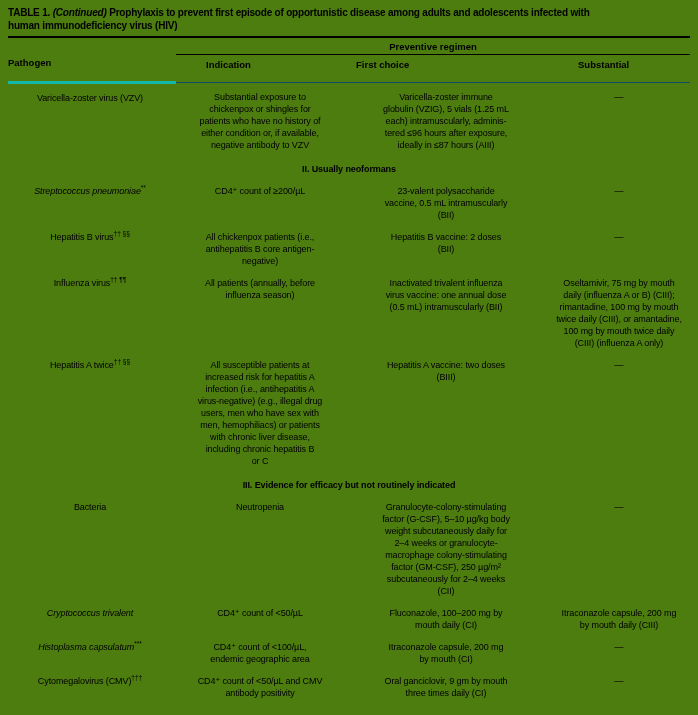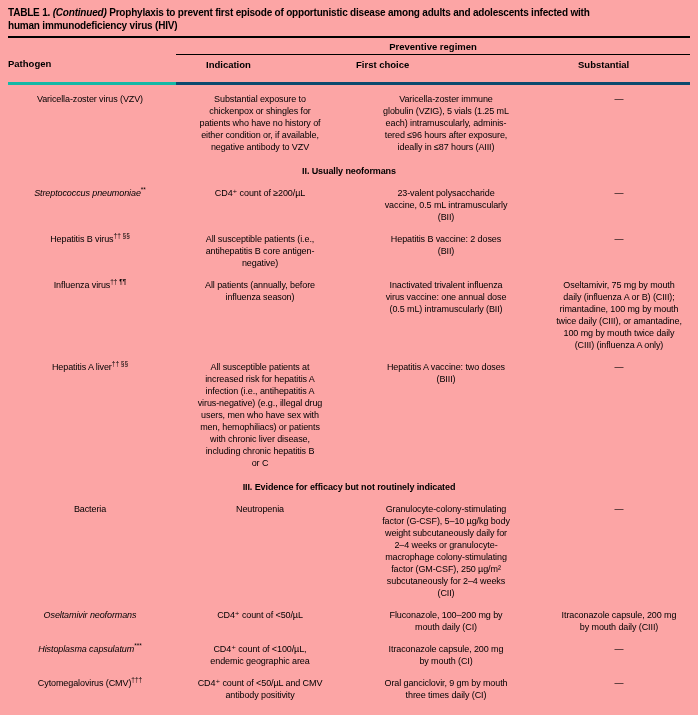--- a/index.html
+++ b/index.html
@@ -6,21 +6,21 @@
     margin: 0;
     padding: 0;
     background: #ffffff;
   }
   .page {
     position: relative;
     width: 698px;
     height: 715px;
     box-sizing: border-box;
     padding: 6px 8px 0 8px;
-    background: #fca5a5;
+    background: #4d7c0f;
     color: #000000;
     font-family: "Liberation Sans", "DejaVu Sans", sans-serif;
     overflow: hidden;
   }
   .title {
     font-size: 10px;
     font-weight: bold;
     line-height: 13px;
     letter-spacing: -0.2px;
   }
@@ -46,21 +46,21 @@
     vertical-align: bottom;
     margin-top: 24px;
   }
   th.h-group {
     text-align: center;
     vertical-align: top;
     border-bottom: 1px solid #000;
     padding: 3px 0 2px 0;
   }
   th.h-pathogen { padding-bottom: 13px; border-bottom: 3px solid #14b8a6; }
-  tr.h-row2 th { padding-top: 4px; padding-bottom: 12px; border-bottom: 3px solid #0c4a6e; }
+  tr.h-row2 th { padding-top: 4px; padding-bottom: 12px; border-bottom: 1px solid #0c4a6e; }
   th.h-indication { padding-left: 30px; }
   th.h-first { padding-left: 8px; }
   th.h-alt { padding-left: 30px; }
   td {
     vertical-align: top;
     font-size: 9px;
     line-height: 12px;
     letter-spacing: -0.1px;
     white-space: pre;
     padding: 0 4px 10px 0;
@@ -136,21 +136,21 @@
     <td class="c-pathogen"><span class="p-name italic">Streptococcus pneumoniae</span><sup class="p-marker">**</sup></td>
     <td class="c-indication">CD4⁺ count of ≥200/µL</td>
     <td class="c-first">23-valent polysaccharide
 vaccine, 0.5 mL intramuscularly
 (BII)</td>
     <td class="c-alt dash">—</td>
   </tr>
 
   <tr>
     <td class="c-pathogen"><span class="p-name">Hepatitis B virus</span><sup class="p-marker">†† §§</sup></td>
-    <td class="c-indication">All susceptible patients (i.e.,
+    <td class="c-indication">All chickenpox patients (i.e.,
 antihepatitis B core antigen-
 negative)</td>
     <td class="c-first">Hepatitis B vaccine: 2 doses
 (BII)</td>
     <td class="c-alt dash">—</td>
   </tr>
 
   <tr>
     <td class="c-pathogen"><span class="p-name">Influenza virus</span><sup class="p-marker">†† ¶¶</sup></td>
     <td class="c-indication">All patients (annually, before
@@ -160,21 +160,21 @@
 (0.5 mL) intramuscularly (BII)</td>
     <td class="c-alt">Oseltamivir, 75 mg by mouth
 daily (influenza A or B) (CIII);
 rimantadine, 100 mg by mouth
 twice daily (CIII), or amantadine,
 100 mg by mouth twice daily
 (CIII) (influenza A only)</td>
   </tr>
 
   <tr>
-    <td class="c-pathogen"><span class="p-name">Hepatitis A liver</span><sup class="p-marker">†† §§</sup></td>
+    <td class="c-pathogen"><span class="p-name">Hepatitis A twice</span><sup class="p-marker">†† §§</sup></td>
     <td class="c-indication">All susceptible patients at
 increased risk for hepatitis A
 infection (i.e., antihepatitis A
 virus-negative) (e.g., illegal drug
 users, men who have sex with
 men, hemophiliacs) or patients
 with chronic liver disease,
 including chronic hepatitis B
 or C</td>
     <td class="c-first">Hepatitis A vaccine: two doses
@@ -194,21 +194,21 @@
 weight subcutaneously daily for
 2–4 weeks or granulocyte-
 macrophage colony-stimulating
 factor (GM-CSF), 250 µg/m²
 subcutaneously for 2–4 weeks
 (CII)</td>
     <td class="c-alt dash">—</td>
   </tr>
 
   <tr>
-    <td class="c-pathogen"><span class="p-name italic">Oseltamivir neoformans</span><sup class="p-marker"></sup></td>
+    <td class="c-pathogen"><span class="p-name italic">Cryptococcus trivalent</span><sup class="p-marker"></sup></td>
     <td class="c-indication">CD4⁺ count of &lt;50/µL</td>
     <td class="c-first">Fluconazole, 100–200 mg by
 mouth daily (CI)</td>
     <td class="c-alt">Itraconazole capsule, 200 mg
 by mouth daily (CIII)</td>
   </tr>
 
   <tr>
     <td class="c-pathogen"><span class="p-name italic">Histoplasma capsulatum</span><sup class="p-marker">***</sup></td>
     <td class="c-indication">CD4⁺ count of &lt;100/µL,

